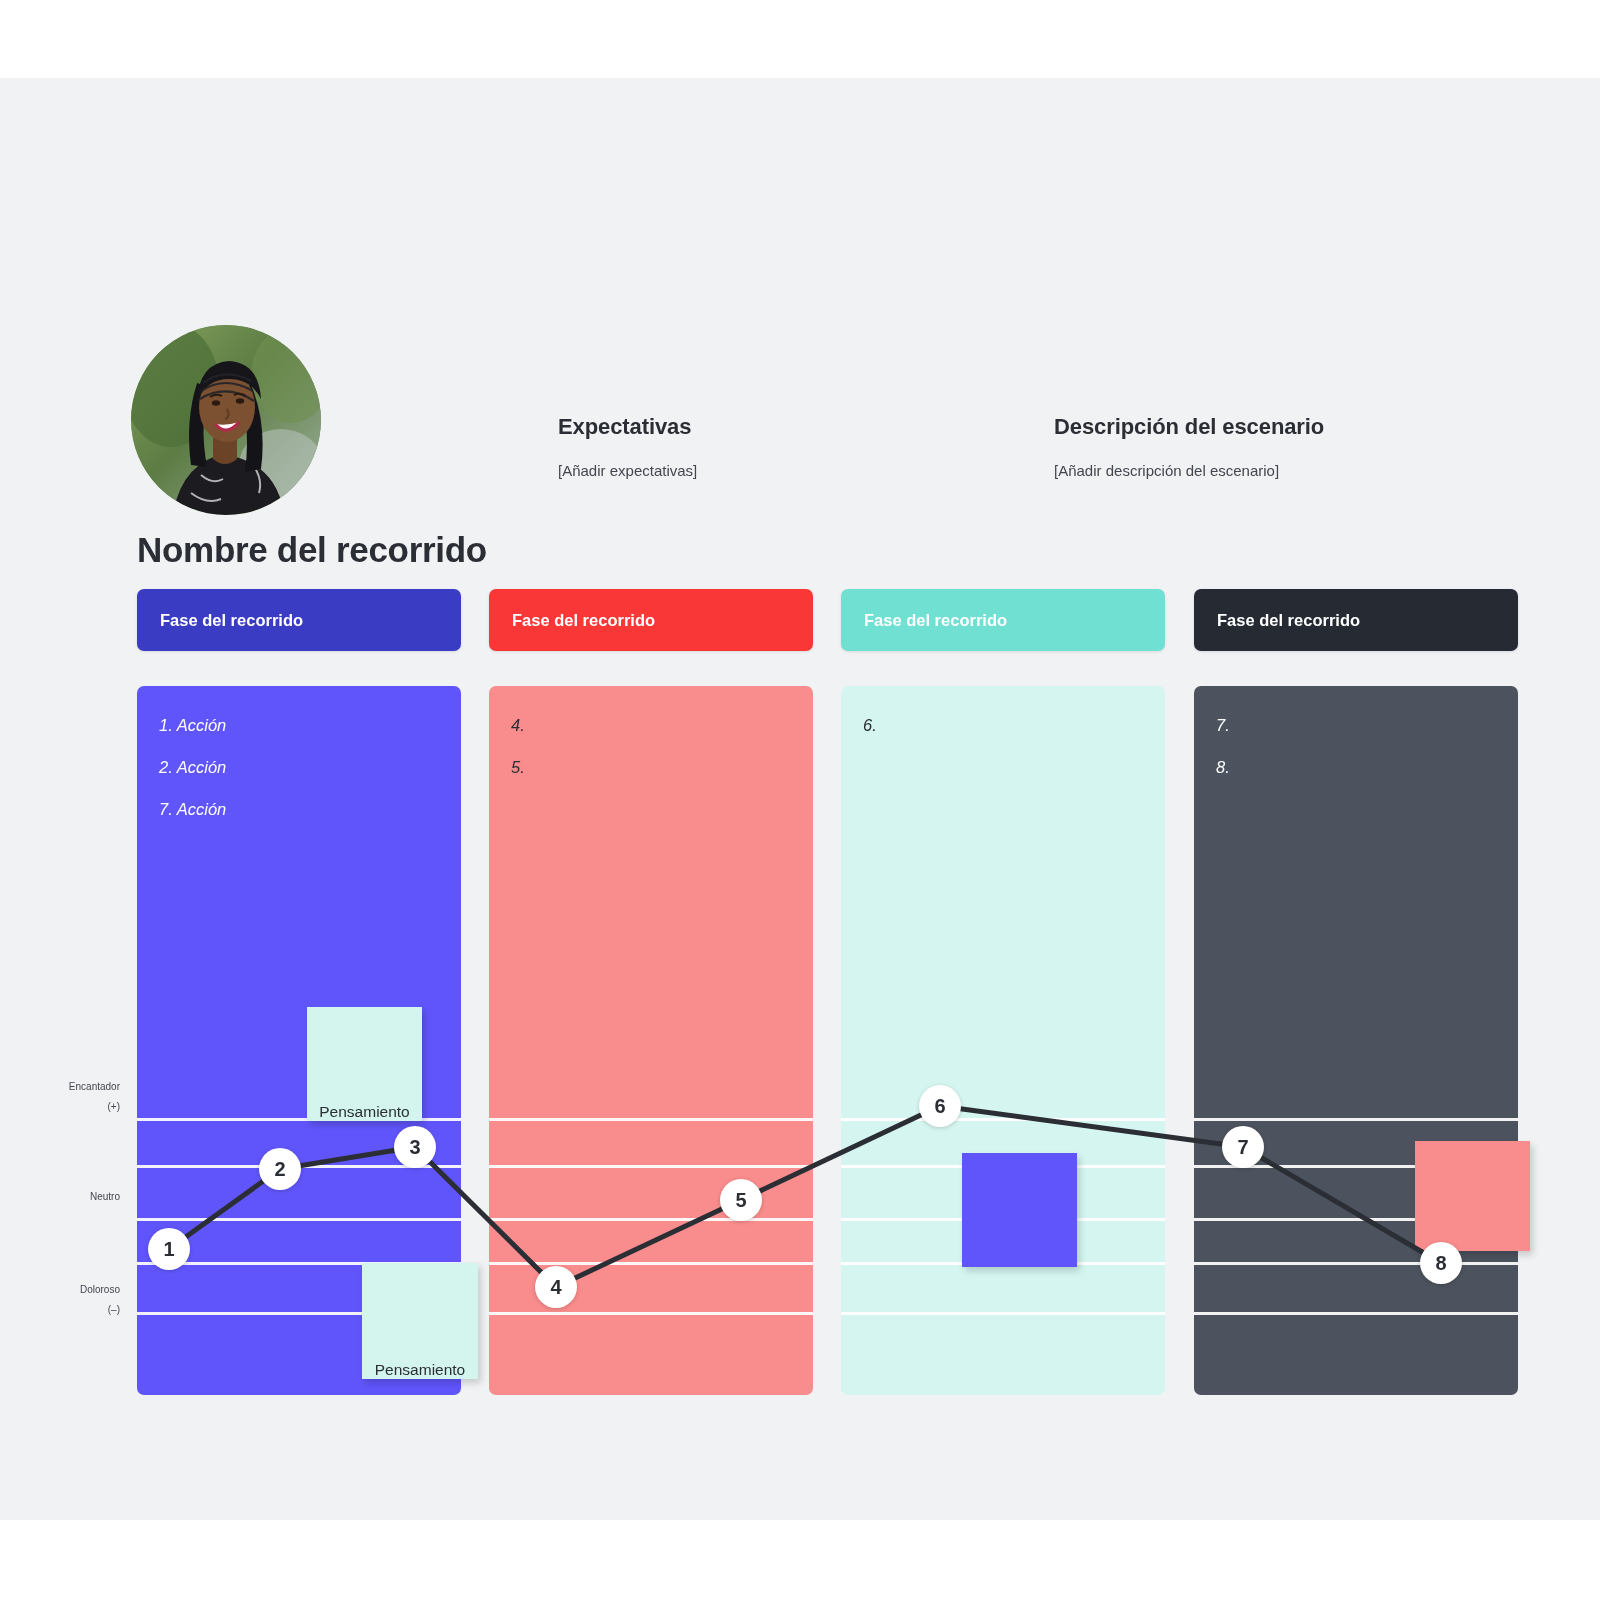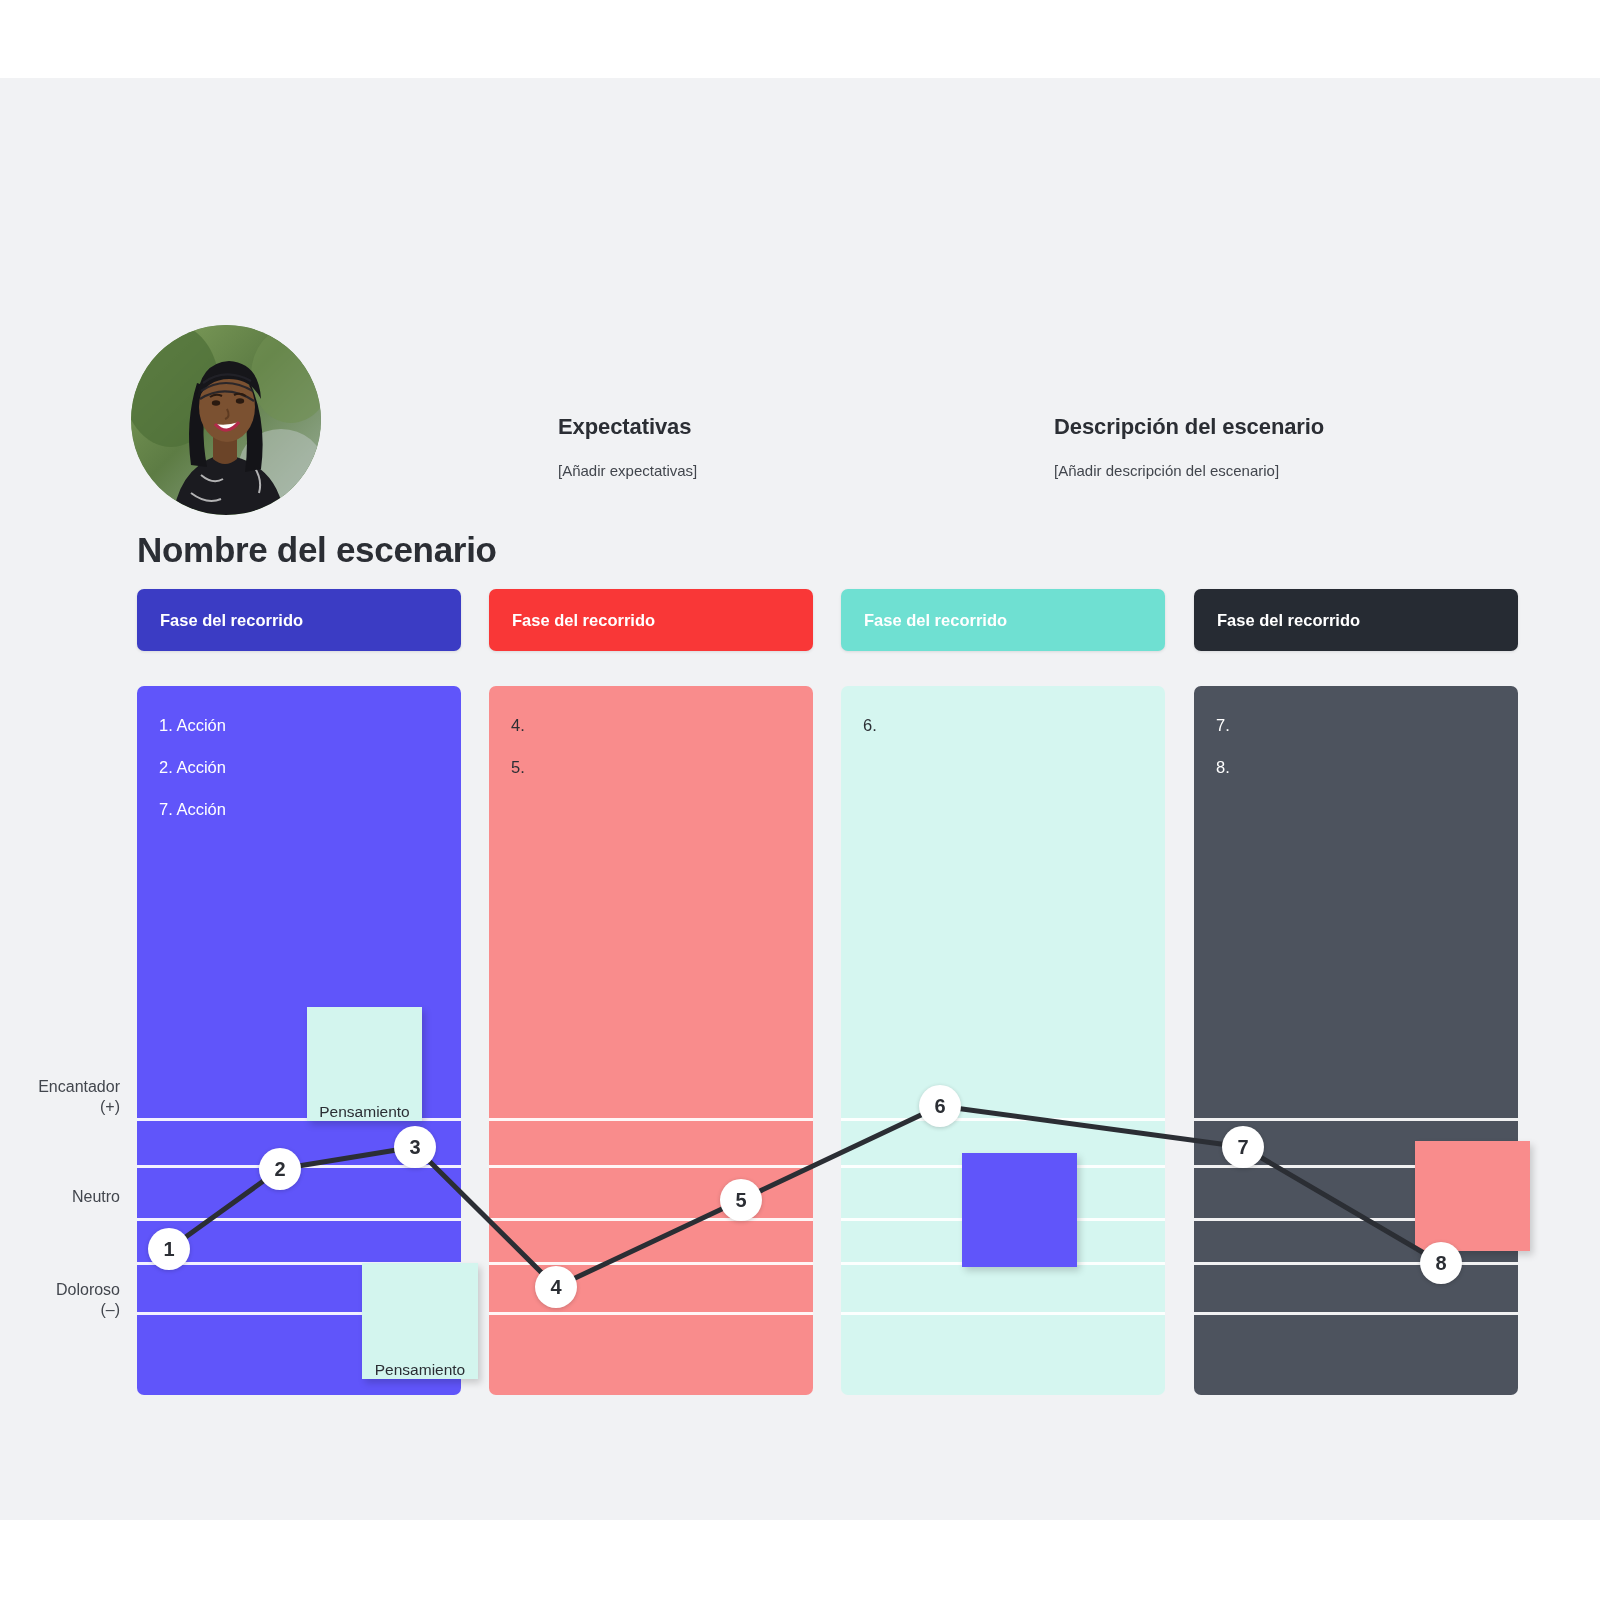--- a/index.html
+++ b/index.html
@@ -88,37 +88,38 @@
     position: absolute;
     top: 686px;
     height: 709px;
     border-radius: 7px;
     padding: 18px 0 0 22px;
   }
   .action-line {
     font-size: 16.5px;
     line-height: 42px;
     color: #ffffff;
+    font-style: italic;
   }
   .action-line.dark-text { color: #2b2e34; }
 
   
   .gridline {
     position: absolute;
     height: 3px;
     background: #ffffff;
     opacity: .92;
   }
 
   
   .axis-label {
     position: absolute;
     text-align: right;
     width: 120px;
-    font-size: 16px;
+    font-size: 10px;
     line-height: 20px;
     color: #42464d;
     padding-left: 36px;
   }
 
   
   .sticky {
     position: absolute;
     box-shadow: 3px 4px 7px rgba(0,0,0,.17);
     display: flex;
@@ -204,21 +205,21 @@
         <path d="M103 70 q6-3 12 1" stroke="#2a1a10" stroke-width="2" fill="none"></path>
 
         <path d="M96 84 q4 8 -2 10" stroke="#5d3a21" stroke-width="2" fill="none"></path>
 
         <path d="M84 99 q12 12 24 -2 q-12 4 -24 2 z" fill="#ffffff"></path>
         <path d="M84 99 q12 13 24 -2" stroke="#b22a4a" stroke-width="3.2" fill="none"></path>
       </g>
     </svg>
   </div>
 
-  <div class="person-name">Nombre del escenario</div>
+  <div class="person-name">Nombre del recorrido</div>
 
   <div class="meta-block" id="meta-expect">
     <div class="meta-title">Expectativas</div>
     <div class="meta-body">[Añadir expectativas]</div>
   </div>
 
   <div class="meta-block" id="meta-scen">
     <div class="meta-title">Descripción del escenario</div>
     <div class="meta-body">[Añadir descripción del escenario]</div>
   </div>

